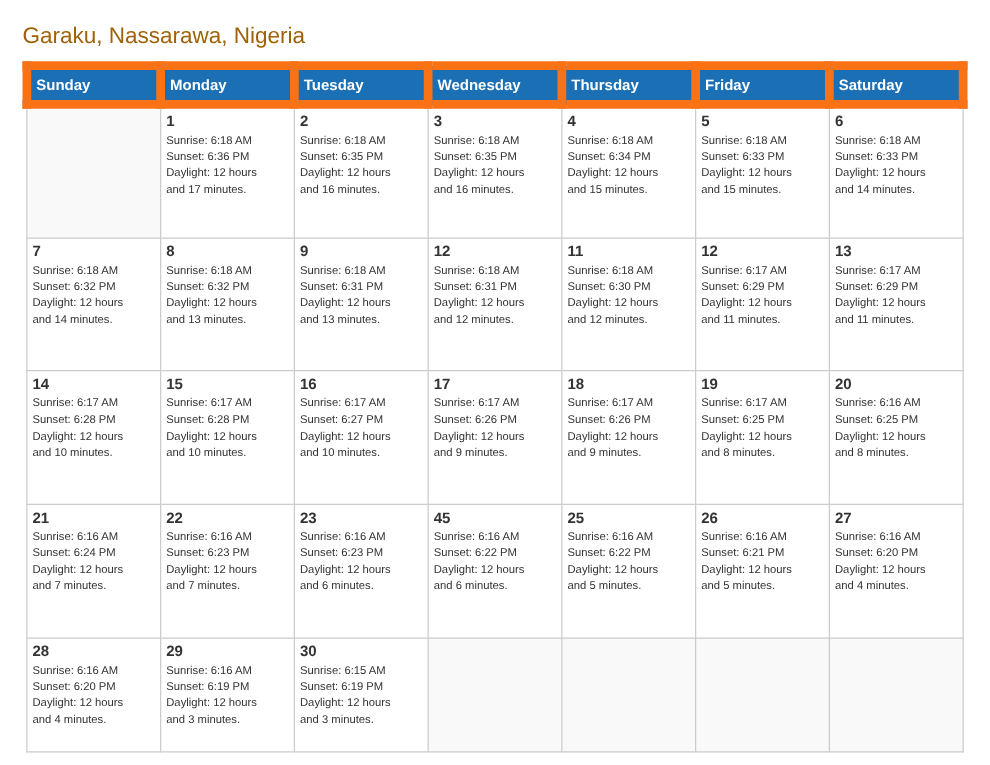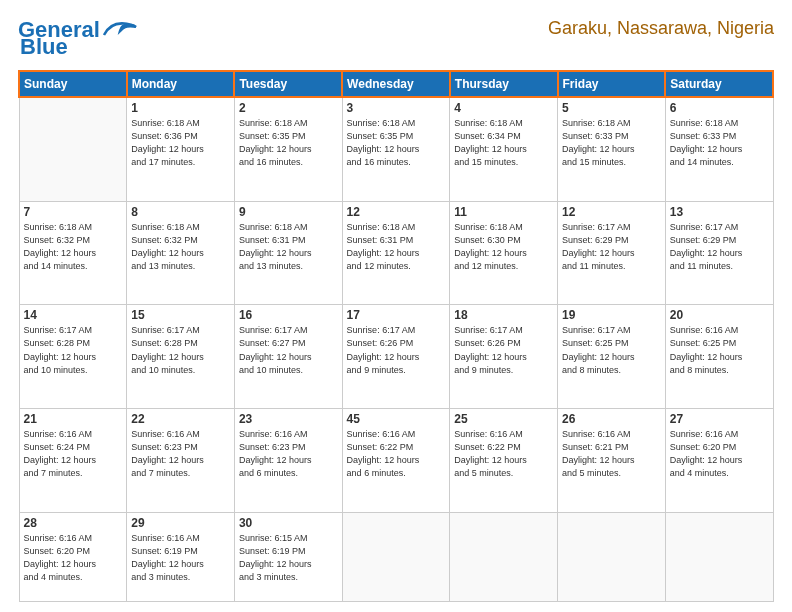--- a/index.html
+++ b/index.html
@@ -54,21 +54,21 @@
       border-collapse: collapse;
       flex: 1;
     }
     .calendar th {
       background: #1a6fb5;
       color: #fff;
       font-size: 12px;
       font-weight: bold;
       padding: 5px 4px;
       text-align: left;
-      border: 2px solid #f97316;
+      border: 7px solid #f97316;
     }
     .calendar td {
       border: 1px solid #ccc;
       vertical-align: top;
       padding: 3px 4px;
       font-size: 9.5px;
       color: #333;
       width: 14.28%;
       height: 88px;
     }
@@ -88,32 +88,20 @@
     }
     .last-row td {
       height: 72px;
     }
   </style>
 </head>
 <body>
 
 <div class="page">
   <div class="header">
-    <div class="logo">
-      <div style="display:flex;align-items:center;">
-        <span class="logo-text">
-          <span>General</span>
-        </span>
-        <svg width="36" height="22" viewBox="0 0 36 22" style="margin-left:2px;margin-top:-4px;">
-          <path d="M2,18 Q10,2 30,8 Q20,6 18,14 Q28,4 34,10" stroke="#1a6fb5" stroke-width="2.5" fill="none"></path>
-          <path d="M18,14 Q22,8 34,10" stroke="#1a6fb5" stroke-width="2" fill="none"></path>
-        </svg>
-      </div>
-      <div style="font-size:22px;font-weight:bold;color:#1a6fb5;margin-top:-8px;margin-left:2px;">Blue</div>
-    </div>
     <div class="title-block">
       <div class="location-title">Garaku, Nassarawa, Nigeria</div>
     </div>
   </div>
 
   <table class="calendar">
     <thead>
       <tr>
         <th>Sunday</th>
         <th>Monday</th>

